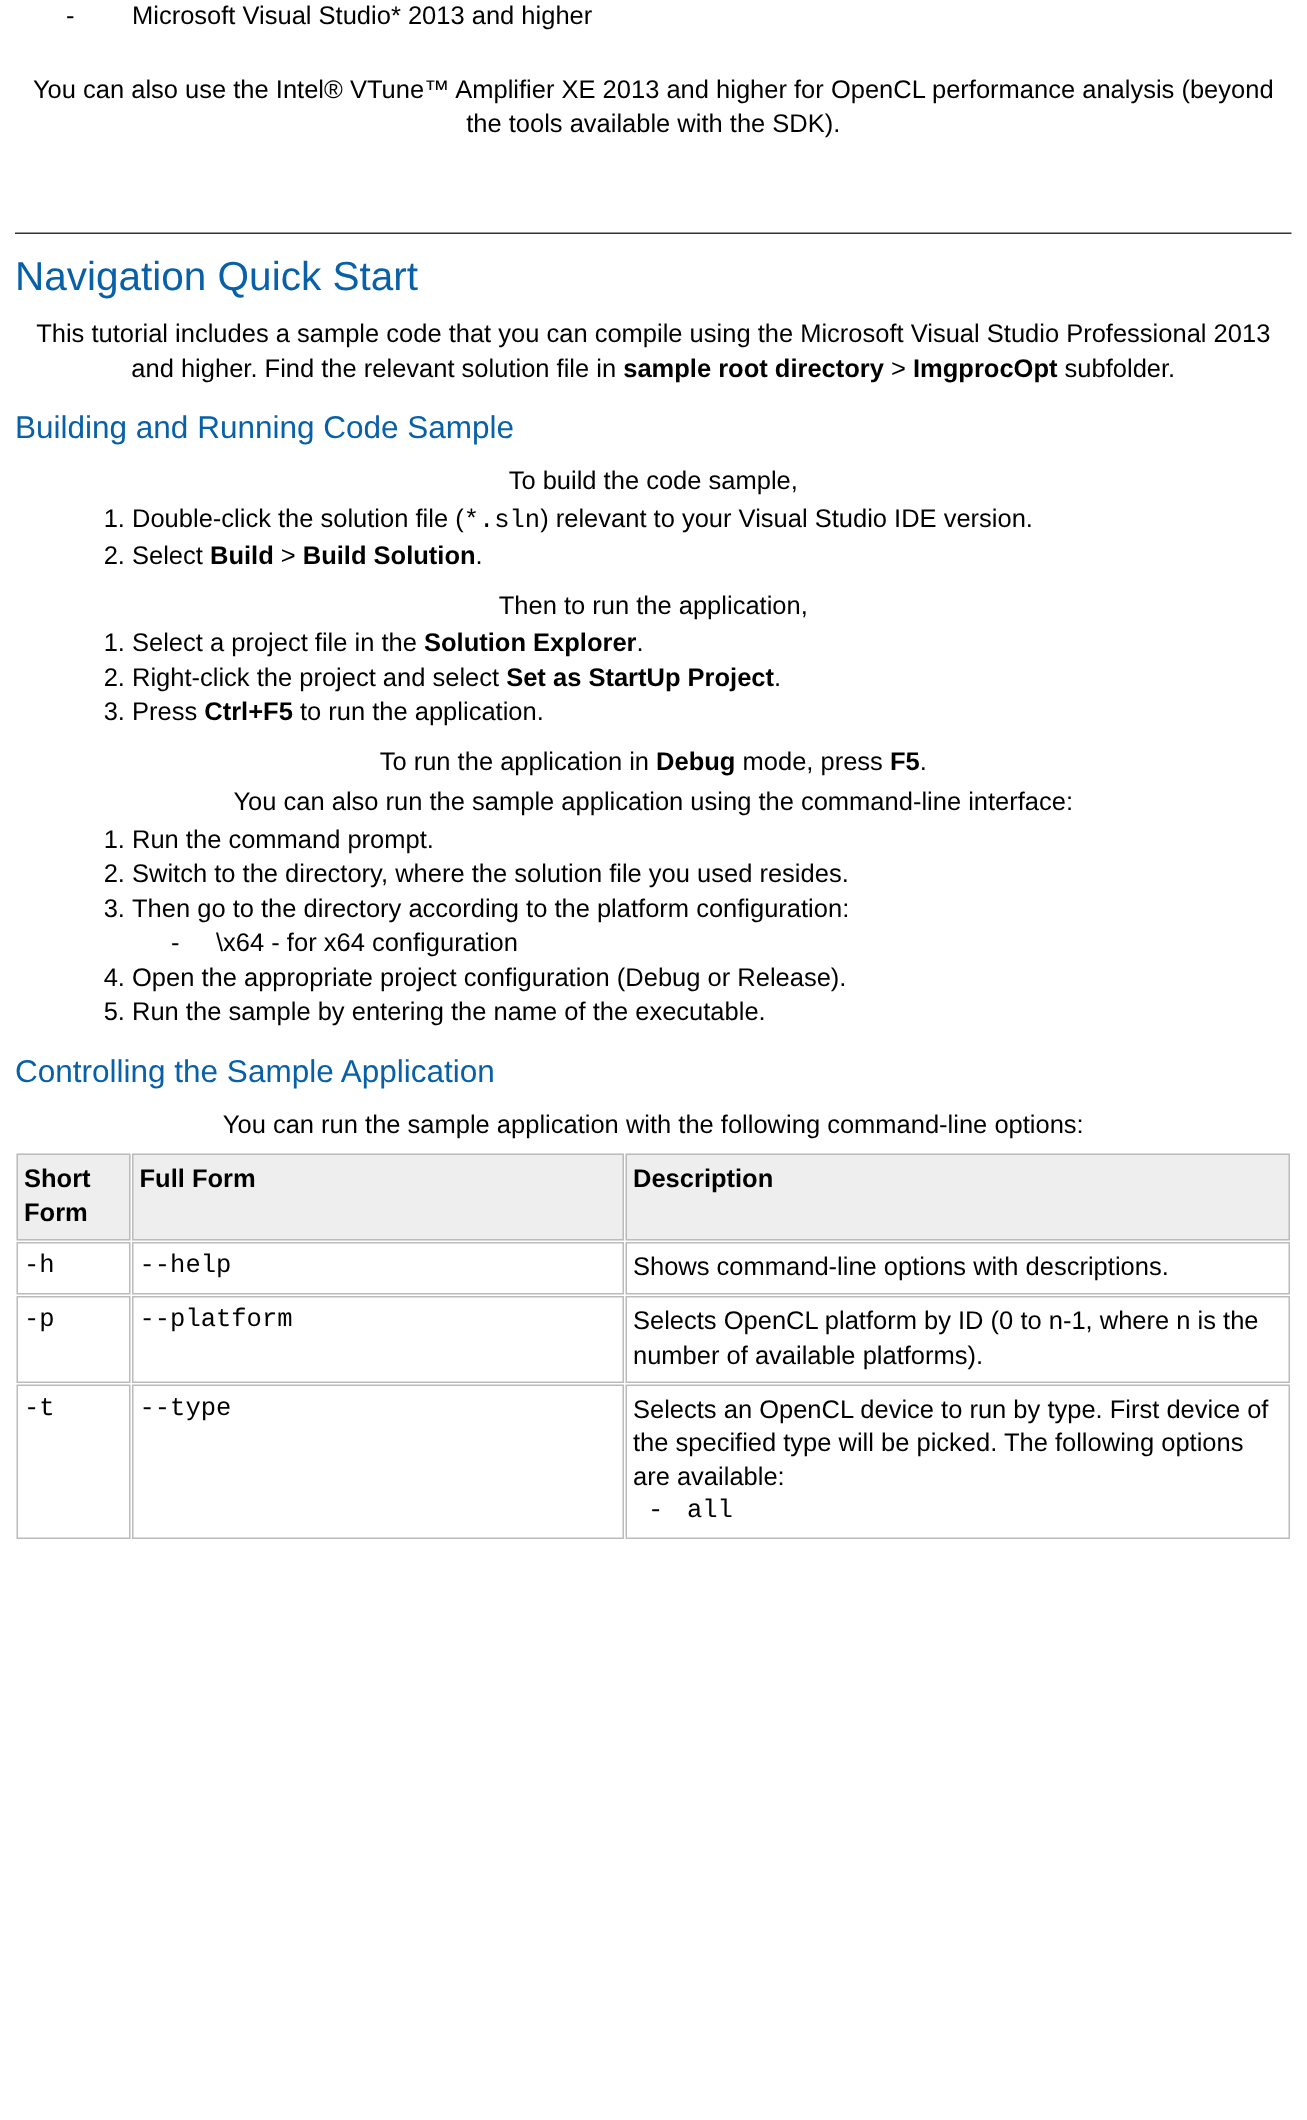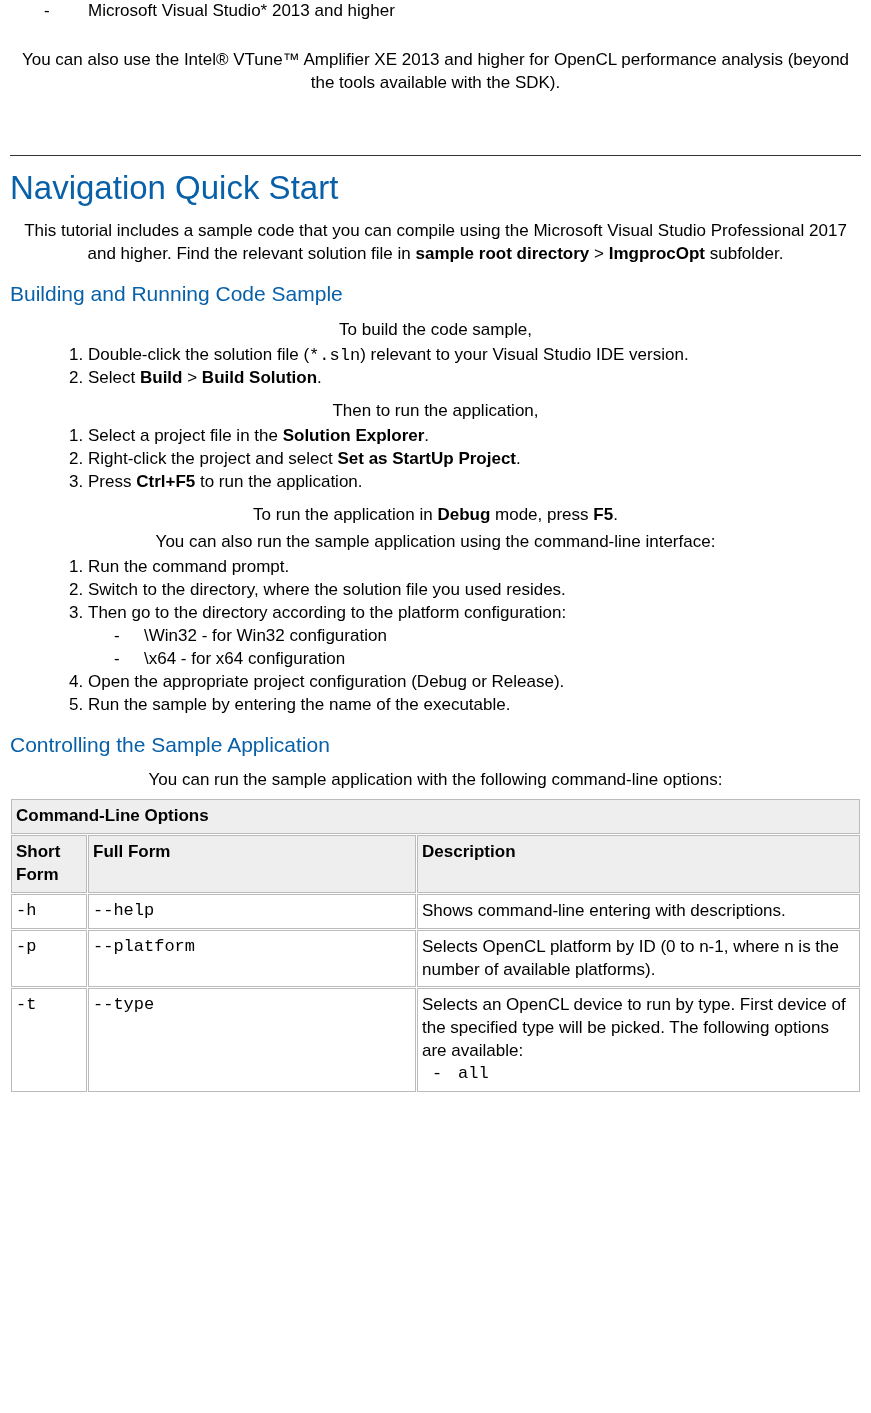--- a/index.html
+++ b/index.html
@@ -42,21 +42,21 @@
   hr.sep {
     border: none;
     border-top: 1.5px solid #333;
     margin-top: 60px;
     margin-bottom: 5px;
   }
   h1.heading-main {
     font-family: "Trebuchet MS", Arial, sans-serif;
     font-weight: normal;
     color: #0860A8;
-    font-size: 33px;
+    font-size: 27px;
     margin: 10px 0 6px 0;
   }
   h2.heading-sub {
     font-family: "Trebuchet MS", Arial, sans-serif;
     font-weight: normal;
     color: #0860A8;
     font-size: 21px;
     margin: 14px 0 4px 0;
   }
   ol.num-list {
@@ -104,21 +104,21 @@
   <li><span>Microsoft Visual Studio* 2013 and higher</span></li>
 </ul>
 
 <p class="para" style="margin-top:26px;">You can also use the Intel® VTune™ Amplifier XE 2013 and higher for OpenCL performance analysis (beyond the tools available with the SDK).</p>
 
 <hr class="sep">
 
 <h1 class="heading-main">Navigation Quick Start</h1>
 
 <p class="para">
-  <span>This tutorial includes a sample code that you can compile using the Microsoft Visual Studio Professional 2017 and higher. Find the relevant solution file in </span><span class="b">sample root directory</span><span> &gt; </span><span class="b">ImgprocOpt</span><span> subfolder.</span>
+  <span>This tutorial includes a sample code that you can compile using the Microsoft Visual Studio Professional 2013 and higher. Find the relevant solution file in </span><span class="b">sample root directory</span><span> &gt; </span><span class="b">ImgprocOpt</span><span> subfolder.</span>
 </p>
 
 <h2 class="heading-sub">Building and Running Code Sample</h2>
 
 <p class="para" style="margin-bottom:2px;">To build the code sample,</p>
 
 <ol class="num-list">
   <li>
     <span>Double-click the solution file (</span><span class="mono">*.sln</span><span>) relevant to your Visual Studio IDE version.</span>
   </li>
@@ -146,46 +146,42 @@
 </p>
 
 <p class="para" style="margin-top:4px;margin-bottom:2px;">You can also run the sample application using the command-line interface:</p>
 
 <ol class="num-list">
   <li>Run the command prompt.</li>
   <li>Switch to the directory, where the solution file you used resides.</li>
   <li>
     <span>Then go to the directory according to the platform configuration:</span>
     <ul class="sub-bullet-list" style="padding-left:56px;">
-      <li>\Win32 - for Win32 configuration</li>
       <li>\x64 - for x64 configuration</li>
     </ul>
   </li>
   <li>Open the appropriate project configuration (Debug or Release).</li>
   <li>Run the sample by entering the name of the executable.</li>
 </ol>
 
 <h2 class="heading-sub">Controlling the Sample Application</h2>
 
 <p class="para" style="margin-bottom:4px;">You can run the sample application with the following command-line options:</p>
 
 <table class="opts">
   <tbody>
-      <tr>
-    <th colspan="3">Command-Line Options</th>
-  </tr>
   <tr>
     <th style="width:66px;">Short Form</th>
     <th style="width:318px;margin-left:46px;">Full Form</th>
     <th>Description</th>
   </tr>
   <tr>
     <td class="mono">-h</td>
     <td class="mono">--help</td>
-    <td>Shows command-line entering with descriptions.</td>
+    <td>Shows command-line options with descriptions.</td>
   </tr>
   <tr>
     <td class="mono">-p</td>
     <td class="mono">--platform</td>
     <td>Selects OpenCL platform by ID (0 to n-1, where n is the number of available platforms).</td>
   </tr>
   <tr>
     <td class="mono">-t</td>
     <td class="mono">--type</td>
     <td>

